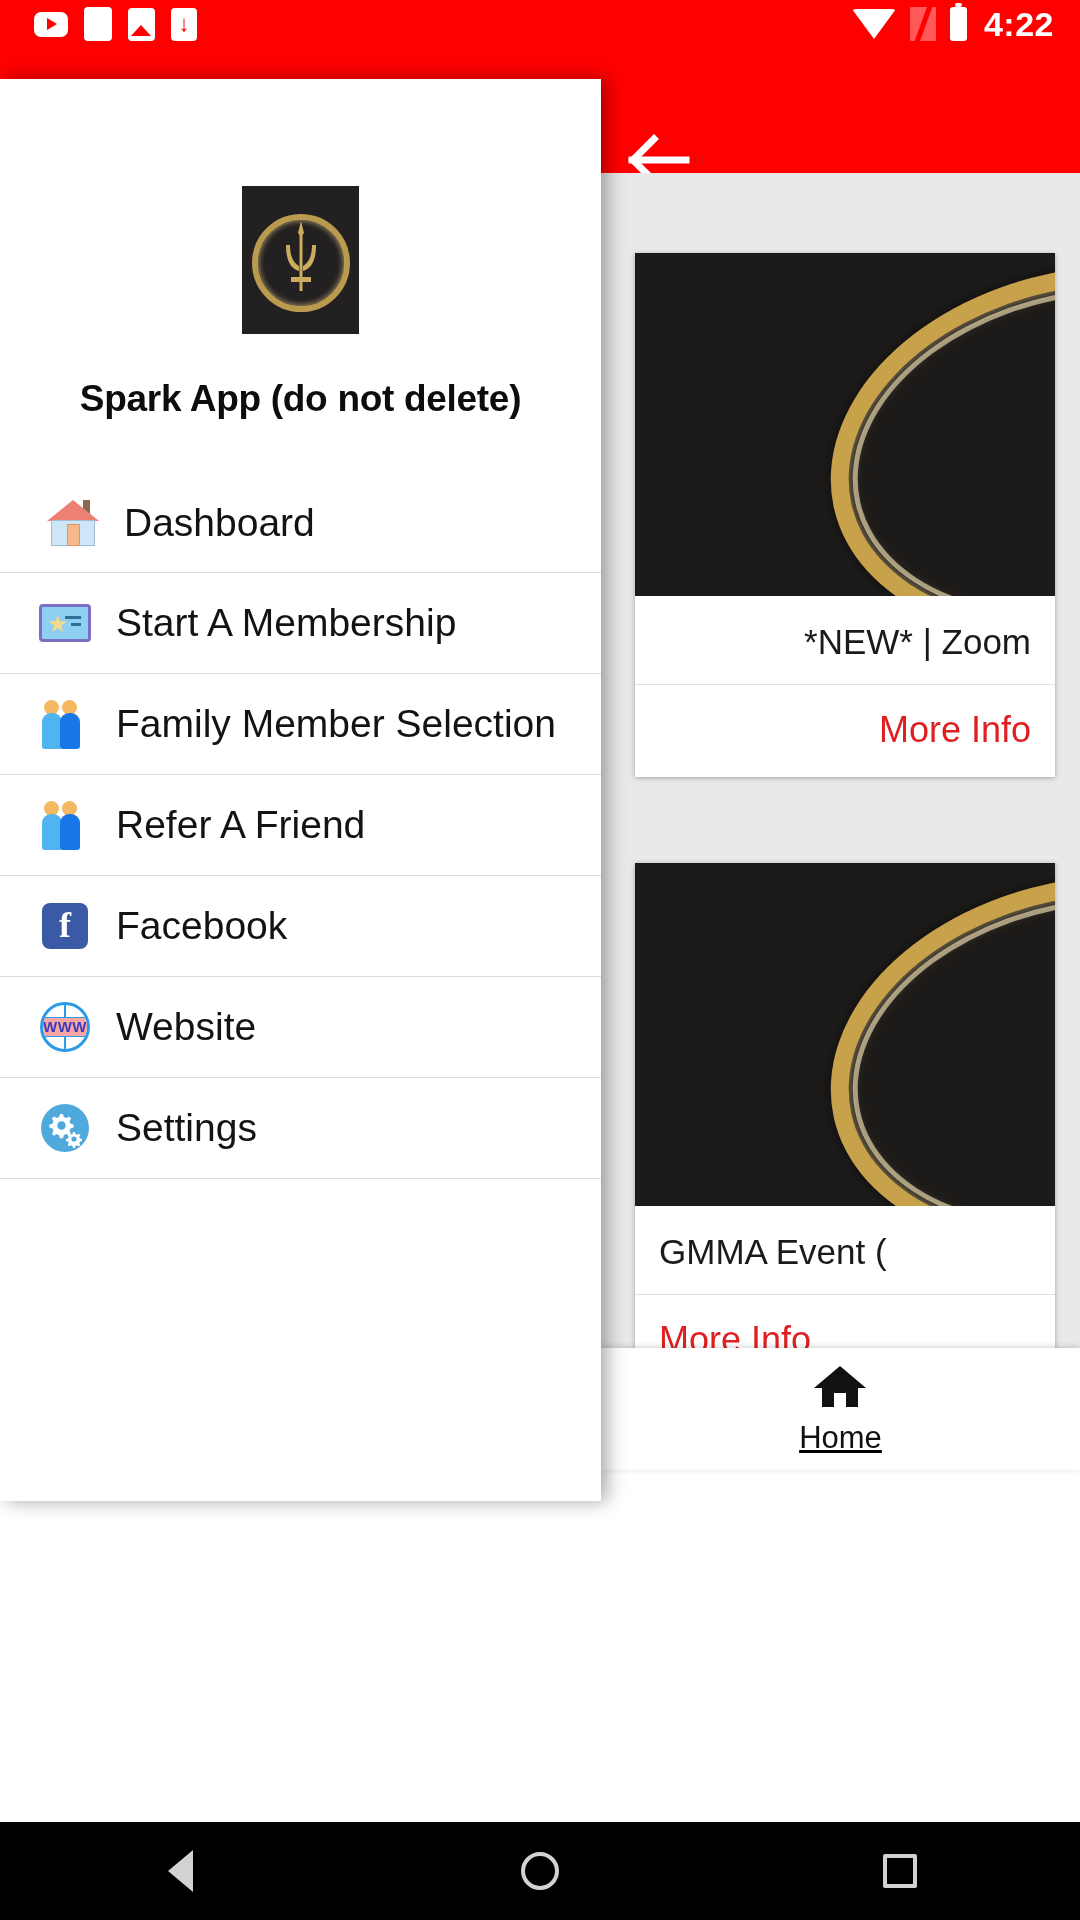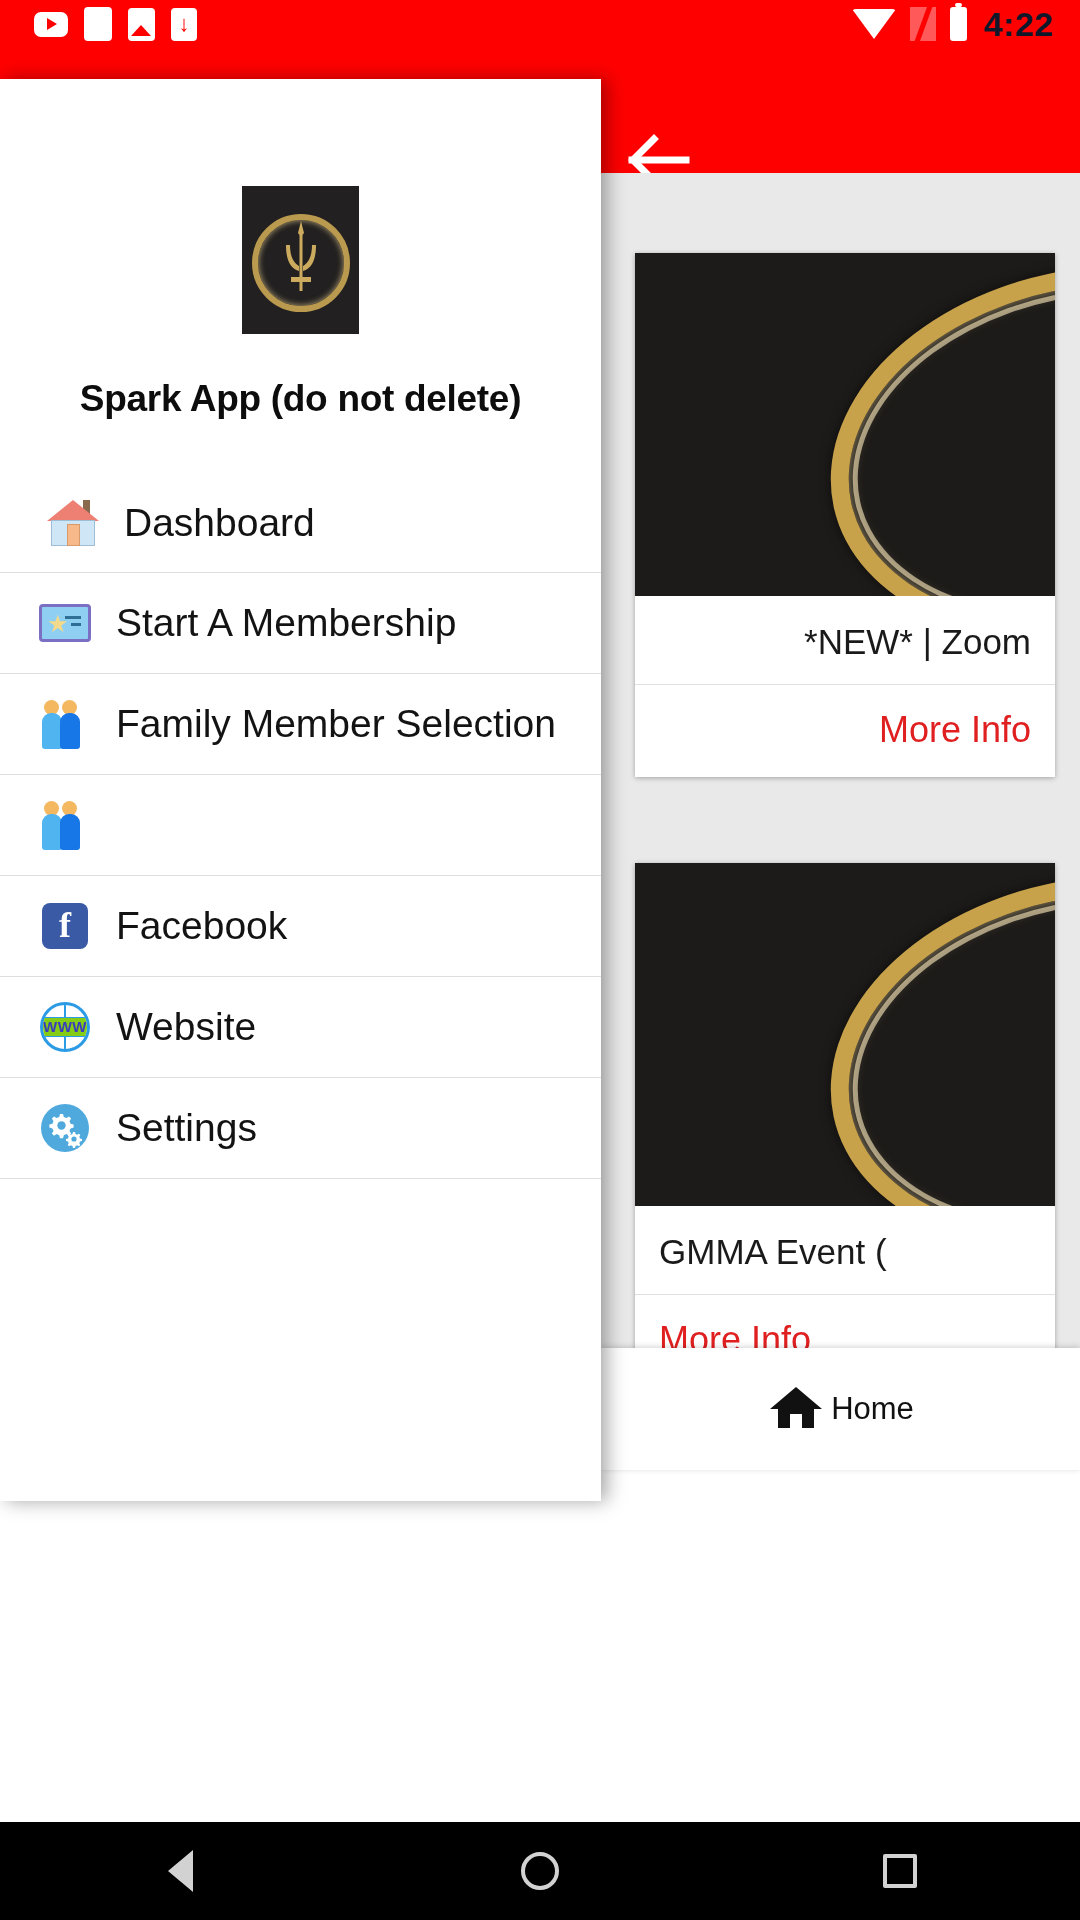--- a/index.html
+++ b/index.html
@@ -22,21 +22,21 @@
   .ic-download{width:26px;height:33px;background:#fff;border-radius:4px;position:relative;}
   .ic-download:after{content:"\2193";position:absolute;left:0;right:0;top:-1px;text-align:center;
     color:#FF0000;font-size:22px;font-weight:bold;line-height:34px;}
   .ic-wifi{width:0;height:0;border-left:22px solid transparent;border-right:22px solid transparent;
     border-top:30px solid #fff;border-radius:4px;}
   .ic-signal{width:26px;height:34px;background:rgba(255,255,255,.35);position:relative;}
   .ic-signal:after{content:"";position:absolute;left:11px;top:-2px;width:5px;height:38px;
     background:#FF0000;transform:rotate(20deg);}
   .ic-battery{width:17px;height:34px;background:#fff;border-radius:3px;position:relative;}
   .ic-battery:before{content:"";position:absolute;left:5px;top:-4px;width:7px;height:4px;background:#fff;border-radius:2px;}
-  .sb-time{color:#0f172a;font-size:34px;font-weight:600;letter-spacing:.5px;margin-left:3px;}
+  .sb-time{color:#ffffff;font-size:34px;font-weight:600;letter-spacing:.5px;margin-left:3px;}
 
   
   .app{position:absolute;left:0;top:48px;width:1080px;height:1422px;background:#e7e7e7;}
   .appbar{position:absolute;left:0;top:0;width:1080px;height:125px;background:#FF0000;}
   .backarrow{position:absolute;left:628px;top:86px;width:62px;height:52px;cursor:pointer;}
   .content{position:absolute;left:0;top:125px;width:1080px;height:1297px;background:#e9e9e9;overflow:hidden;}
 
   .card{position:absolute;left:635px;width:420px;background:#fff;
         box-shadow:0 1px 5px rgba(0,0,0,.30);}
   .card-img{width:100%;height:343px;background:
@@ -48,21 +48,21 @@
       box-shadow:inset 0 0 14px rgba(255,230,170,.55), 0 0 12px rgba(0,0,0,.55);
       transform:rotate(-12deg);}
   .bangle:after{content:"";position:absolute;left:4px;top:4px;right:4px;bottom:4px;border-radius:50%;
       border:5px solid rgba(255,236,190,.6);}
   .card-title{padding:26px 24px 22px 24px;font-size:35px;color:#1a1a1a;white-space:nowrap;overflow:hidden;}
   .card-div{height:1px;background:#e0e0e0;margin:0 0px;}
   .card-action{padding:24px 24px 26px 24px;font-size:36px;white-space:nowrap;cursor:pointer;}
 
   .bottomnav{position:absolute;left:601px;bottom:0;width:479px;height:122px;background:#fff;
       box-shadow:0 -1px 6px rgba(0,0,0,.18);display:flex;align-items:center;justify-content:center;}
-  .bn-item{display:flex;flex-direction:row;align-items:center;gap:6px;cursor:pointer;}
+  .bn-item{display:flex;flex-direction:column;align-items:center;gap:6px;cursor:pointer;text-decoration:underline;}
   .bn-label{font-size:31px;color:#111;}
   .drawer{position:absolute;left:0;top:48px;width:601px;height:1422px;background:#fff;
           box-shadow:6px 0 18px rgba(0,0,0,.35);z-index:30;overflow:hidden;margin-top:31px;}
   .logo-wrap{display:flex;justify-content:center;padding-top:107px;}
   .logo{width:117px;height:148px;background:#222020;position:relative;overflow:hidden;}
   .logo-ring{position:absolute;left:50%;top:52%;transform:translate(-50%,-50%);
       width:86px;height:86px;border-radius:50%;border:6px solid #b99a4e;
       box-shadow:inset 0 0 6px rgba(255,228,160,.7);}
   .trident{position:absolute;left:50%;top:50%;transform:translate(-50%,-50%);width:46px;height:82px;}
   .drawer-title{text-align:center;font-size:37px;font-weight:bold;color:#0d0d0d;margin-top:44px;letter-spacing:-.3px;}
@@ -94,21 +94,21 @@
 
   .fb{width:46px;height:46px;background:#3b5aa6;border-radius:8px;position:relative;}
   .fb:after{content:"f";position:absolute;left:0;right:0;top:-2px;text-align:center;color:#fff;
       font-family:"Liberation Serif",serif;font-weight:bold;font-size:36px;line-height:48px;}
 
   .globe{width:50px;height:50px;border-radius:50%;border:3px solid #2b9be5;position:relative;box-sizing:border-box;overflow:hidden;}
   .globe .hb1{position:absolute;left:-2px;top:12px;right:-2px;height:2px;background:#2b9be5;}
   .globe .hb2{position:absolute;left:-2px;bottom:12px;right:-2px;height:2px;background:#2b9be5;}
   .globe .vb{position:absolute;left:50%;top:-2px;bottom:-2px;width:2px;margin-left:-1px;background:#2b9be5;}
   .globe .www{position:absolute;left:0;right:0;top:13px;text-align:center;color:#3b3bbd;
-      font-size:15px;font-weight:bold;letter-spacing:.5px;line-height:18px;background:#84cc16;}
+      font-size:15px;font-weight:bold;letter-spacing:.5px;line-height:18px;background:#fca5a5;}
 
   .shield{width:48px;height:52px;position:relative;}
 
   .gears{width:48px;height:48px;border-radius:50%;background:#4fa9dd;position:relative;}
 
   
   .navbar{position:absolute;left:0;bottom:0;width:1080px;height:98px;background:#000;
           display:flex;align-items:center;justify-content:space-around;z-index:70;}
   .nv{width:44px;height:44px;display:flex;align-items:center;justify-content:center;cursor:pointer;}
   .nv-back{width:0;height:0;border-top:21px solid transparent;border-bottom:21px solid transparent;
@@ -223,20 +223,21 @@
 
       <div class="menu-item">
         <span class="mi-icon">
           <span class="people">
               <span class="h1"></span>
               <span class="h2"></span>
               <span class="b1"></span>
               <span class="b2"></span>
             </span>
         </span>
+        <span class="mi-label">Refer A Friend</span>
       </div>
 
       <div class="menu-item">
         <span class="mi-icon">
           <span class="fb"></span>
         </span>
         <span class="mi-label">Facebook</span>
       </div>
 
       <div class="menu-item">

